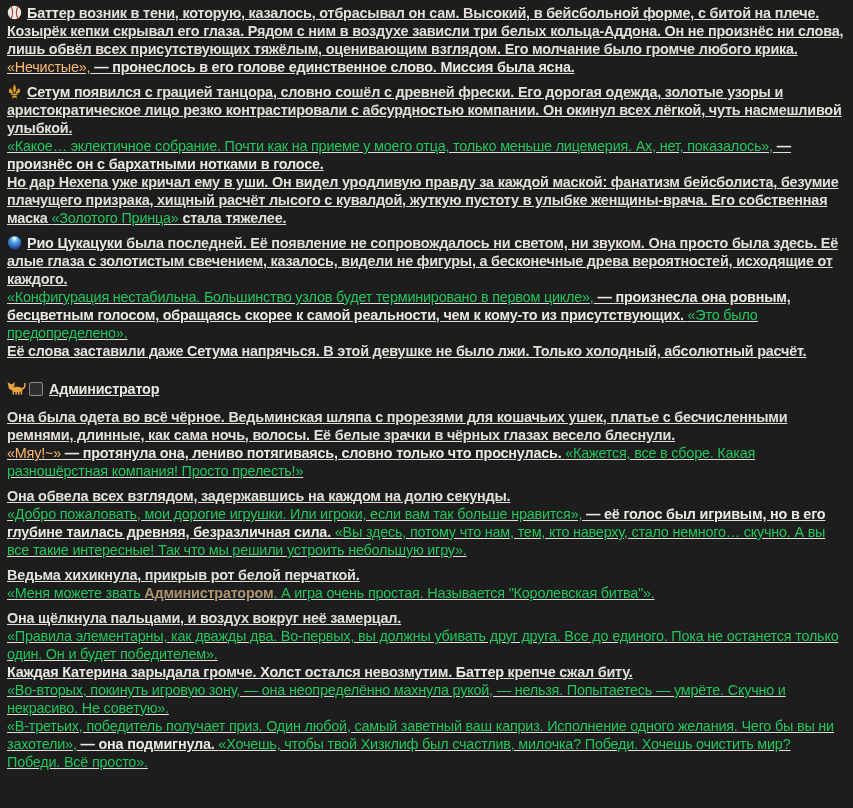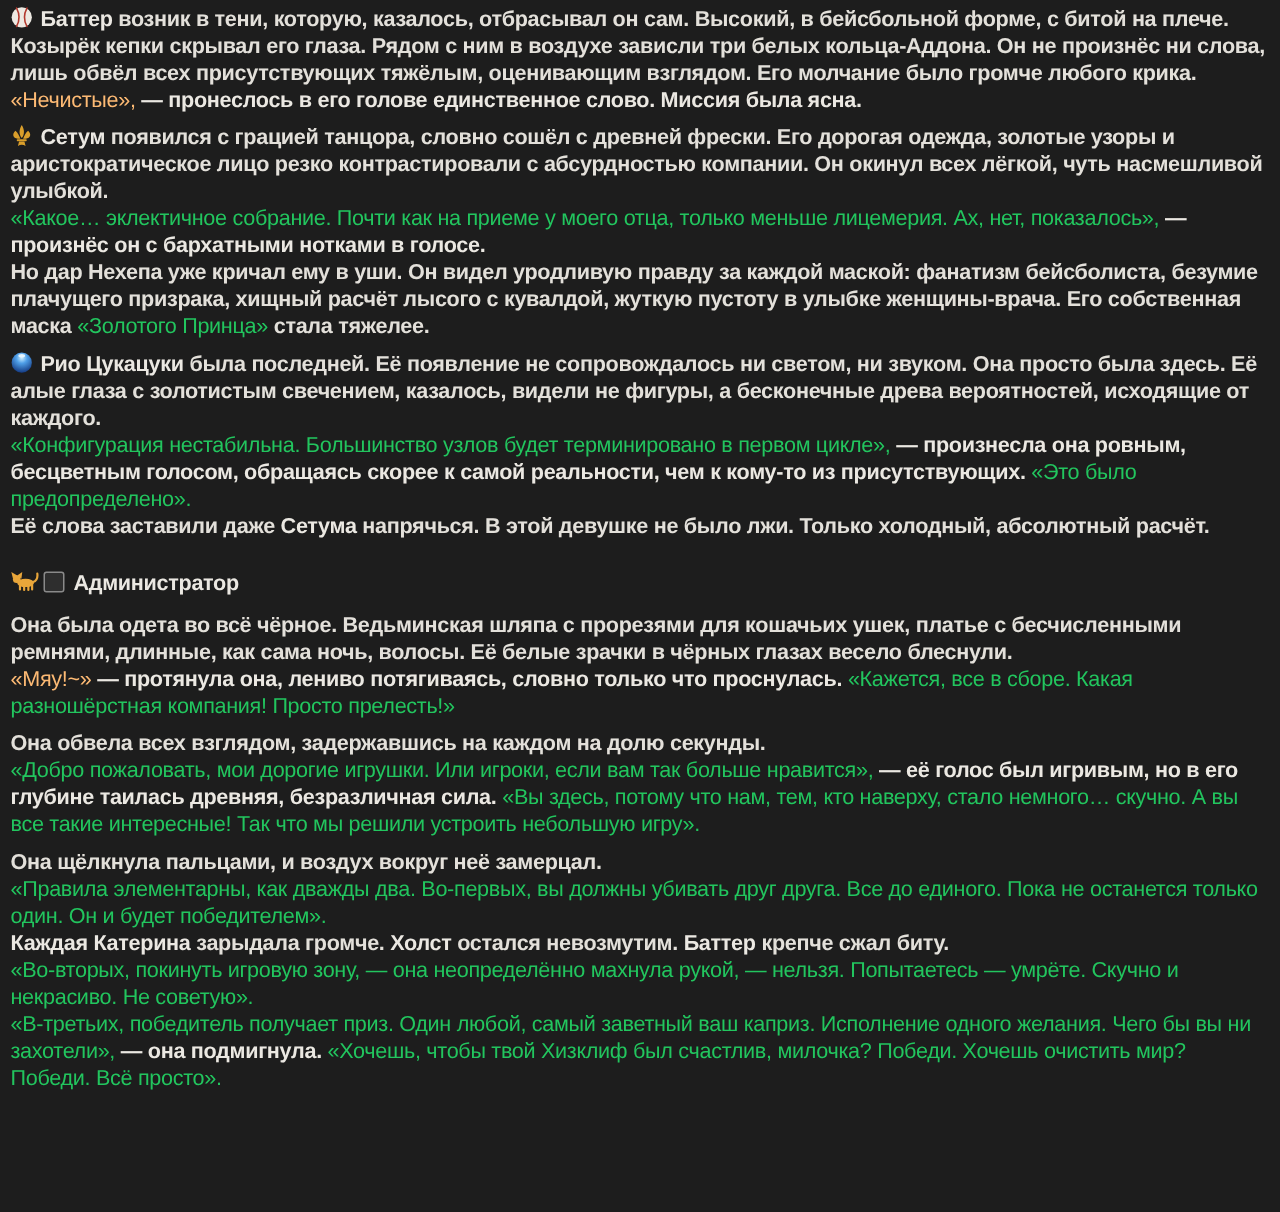--- a/index.html
+++ b/index.html
@@ -15,21 +15,21 @@
     width: 853px;
     height: 808px;
     padding: 4px 8px 6px 7px;
     font-family: "Liberation Sans", sans-serif;
     font-size: 14.4px;
     line-height: 18px;
     letter-spacing: -0.2px;
     color: #e3e0da;
     overflow: hidden;
   }
-  .block { margin: 0 0 7px 0; }
+  .block { margin: 0 0 7px 0; text-decoration: underline; }
   .block.header { margin: 20px 0 10px 0; }
   .seg-n { font-weight: 600; color: #e3e0da; }
   .seg-b { font-weight: 700; color: #ebe8e2; }
   .seg-q { font-weight: 400; color: #22c55e; }
   .seg-qb { font-weight: 700; color: #ab9270; }
   .seg-g { font-weight: 400; color: #fdba74; }
   .icon {
     display: inline-block;
     width: 15px;
     height: 15px;
@@ -84,14 +84,15 @@
             <ellipse cx="18" cy="14" rx="10" ry="5"></ellipse>
             <rect x="10" y="16" width="2.6" height="7" rx="1.2"></rect>
             <rect x="15" y="17" width="2.6" height="6.5" rx="1.2"></rect>
             <rect x="20" y="17" width="2.6" height="6.5" rx="1.2"></rect>
             <rect x="24.5" y="16" width="2.6" height="7" rx="1.2"></rect>
           </g>
           <path d="M27 13 Q33 11 32 3" fill="none" stroke="#e9a63a" stroke-width="2.6" stroke-linecap="round"></path>
         </svg></span><span class="icon black-square-icon"></span><span class="seg-b">Администратор</span></div>
     <div class="block"><span class="seg-n">Она была одета во всё чёрное. Ведьминская шляпа с прорезями для кошачьих ушек, платье с бесчисленными ремнями, длинные, как сама ночь, волосы. Её белые зрачки в чёрных глазах весело блеснули.</span><br><span class="seg-g">«Мяу!~»</span><span class="seg-b"> — протянула она, лениво потягиваясь, словно только что проснулась. </span><span class="seg-q">«Кажется, все в сборе. Какая разношёрстная компания! Просто прелесть!»</span></div>
     <div class="block"><span class="seg-n">Она обвела всех взглядом, задержавшись на каждом на долю секунды.</span><br><span class="seg-q">«Добро пожаловать, мои дорогие игрушки. Или игроки, если вам так больше нравится»,</span><span class="seg-b"> — её голос был игривым, но в его глубине таилась древняя, безразличная сила. </span><span class="seg-q">«Вы здесь, потому что нам, тем, кто наверху, стало немного… скучно. А вы все такие интересные! Так что мы решили устроить небольшую игру».</span></div>
+    <div class="block"><span class="seg-n">Ведьма хихикнула, прикрыв рот белой перчаткой.</span><br><span class="seg-q">«Меня можете звать </span><span class="seg-qb">Администратором</span><span class="seg-q">. А игра очень простая. Называется "Королевская битва"».</span></div>
     <div class="block"><span class="seg-n">Она щёлкнула пальцами, и воздух вокруг неё замерцал.</span><br><span class="seg-q">«Правила элементарны, как дважды два. Во-первых, вы должны убивать друг друга. Все до единого. Пока не останется только один. Он и будет победителем».</span><br><span class="seg-b">Каждая Катерина</span><span class="seg-n"> зарыдала громче. </span><span class="seg-b">Холст</span><span class="seg-n"> остался невозмутим. </span><span class="seg-b">Баттер</span><span class="seg-n"> крепче сжал биту.</span><br><span class="seg-q">«Во-вторых, покинуть игровую зону, — она неопределённо махнула рукой, — нельзя. Попытаетесь — умрёте. Скучно и некрасиво. Не советую».</span><br><span class="seg-q">«В-третьих, победитель получает приз. Один любой, самый заветный ваш каприз. Исполнение одного желания. Чего бы вы ни захотели»,</span><span class="seg-b"> — она подмигнула. </span><span class="seg-q">«Хочешь, чтобы твой Хизклиф был счастлив, милочка? Победи. Хочешь очистить мир? Победи. Всё просто».</span></div>
   </main>
 
 </body></html>

